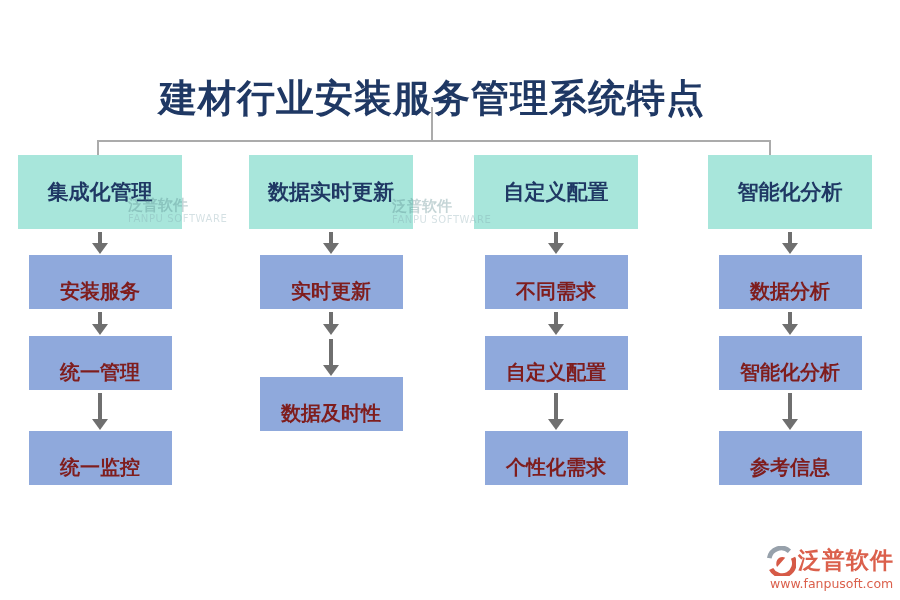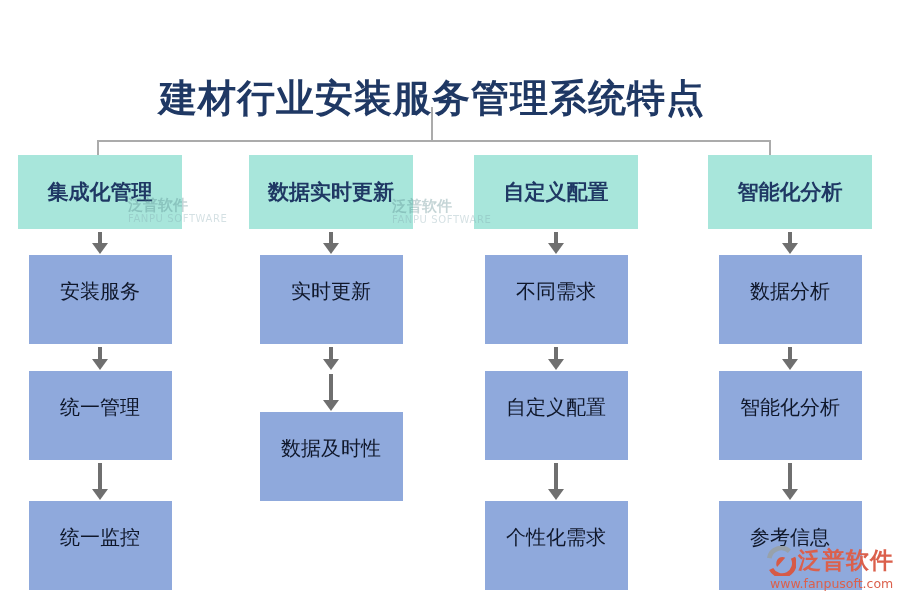--- a/index.html
+++ b/index.html
@@ -18,22 +18,22 @@
   .line.v{width:2px;}
   .line.h{height:2px;}
   
   .col{position:absolute;top:155px;width:180px;display:flex;flex-direction:column;align-items:center;}
   .hdr{
     width:164px;height:74px;line-height:74px;text-align:center;
     background:#A8E6DB;color:#1F3864;font-size:21px;font-weight:bold;
     white-space:nowrap;
   }
   .node{
-    width:143px;height:89px;line-height:73px;text-align:center;
-    background:#8FA9DC;color:#0f172a;font-size:20px;font-weight:normal;
+    width:143px;height:54px;line-height:73px;text-align:center;
+    background:#8FA9DC;color:#7f1d1d;font-size:20px;font-weight:bold;
     white-space:nowrap;
   }
   
   .arrow{display:flex;flex-direction:column;align-items:center;}
   .arrow.g1{height:26px;}
   .arrow.g2{height:27px;}
   .arrow.g3{height:41px;}
   .arrow .stem{flex:1;width:4px;background:#6F6F6F;margin-top:3px;}
   .arrow .head{
     width:0;height:0;border-left:8px solid transparent;border-right:8px solid transparent;

